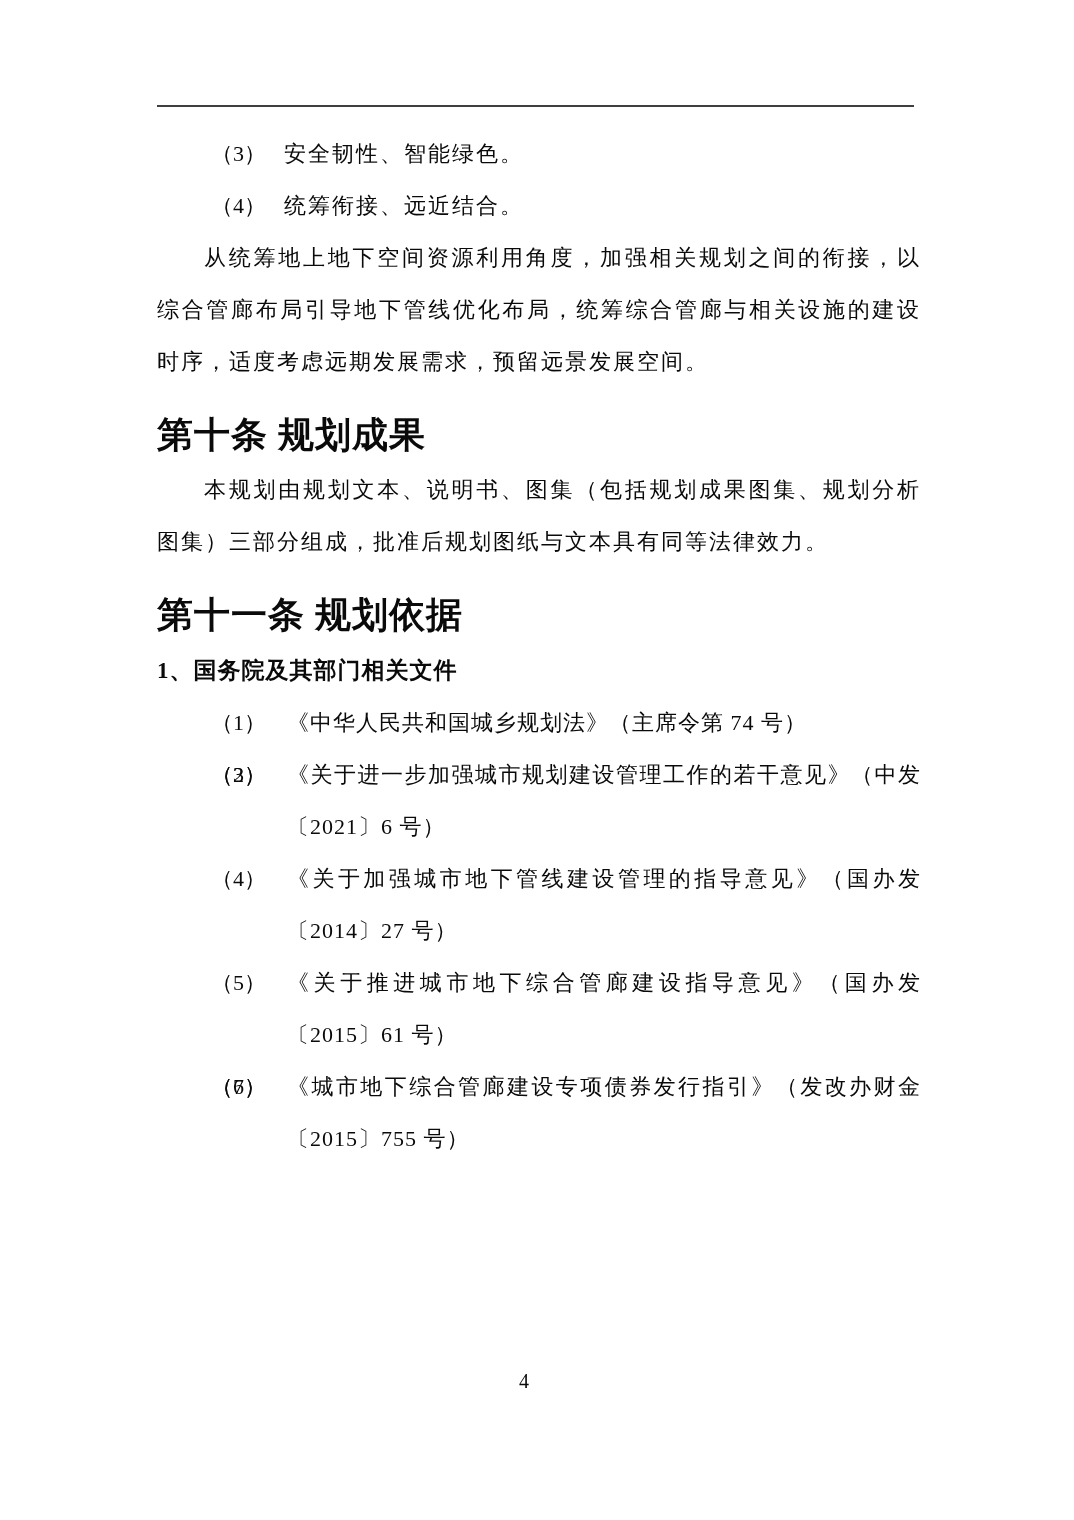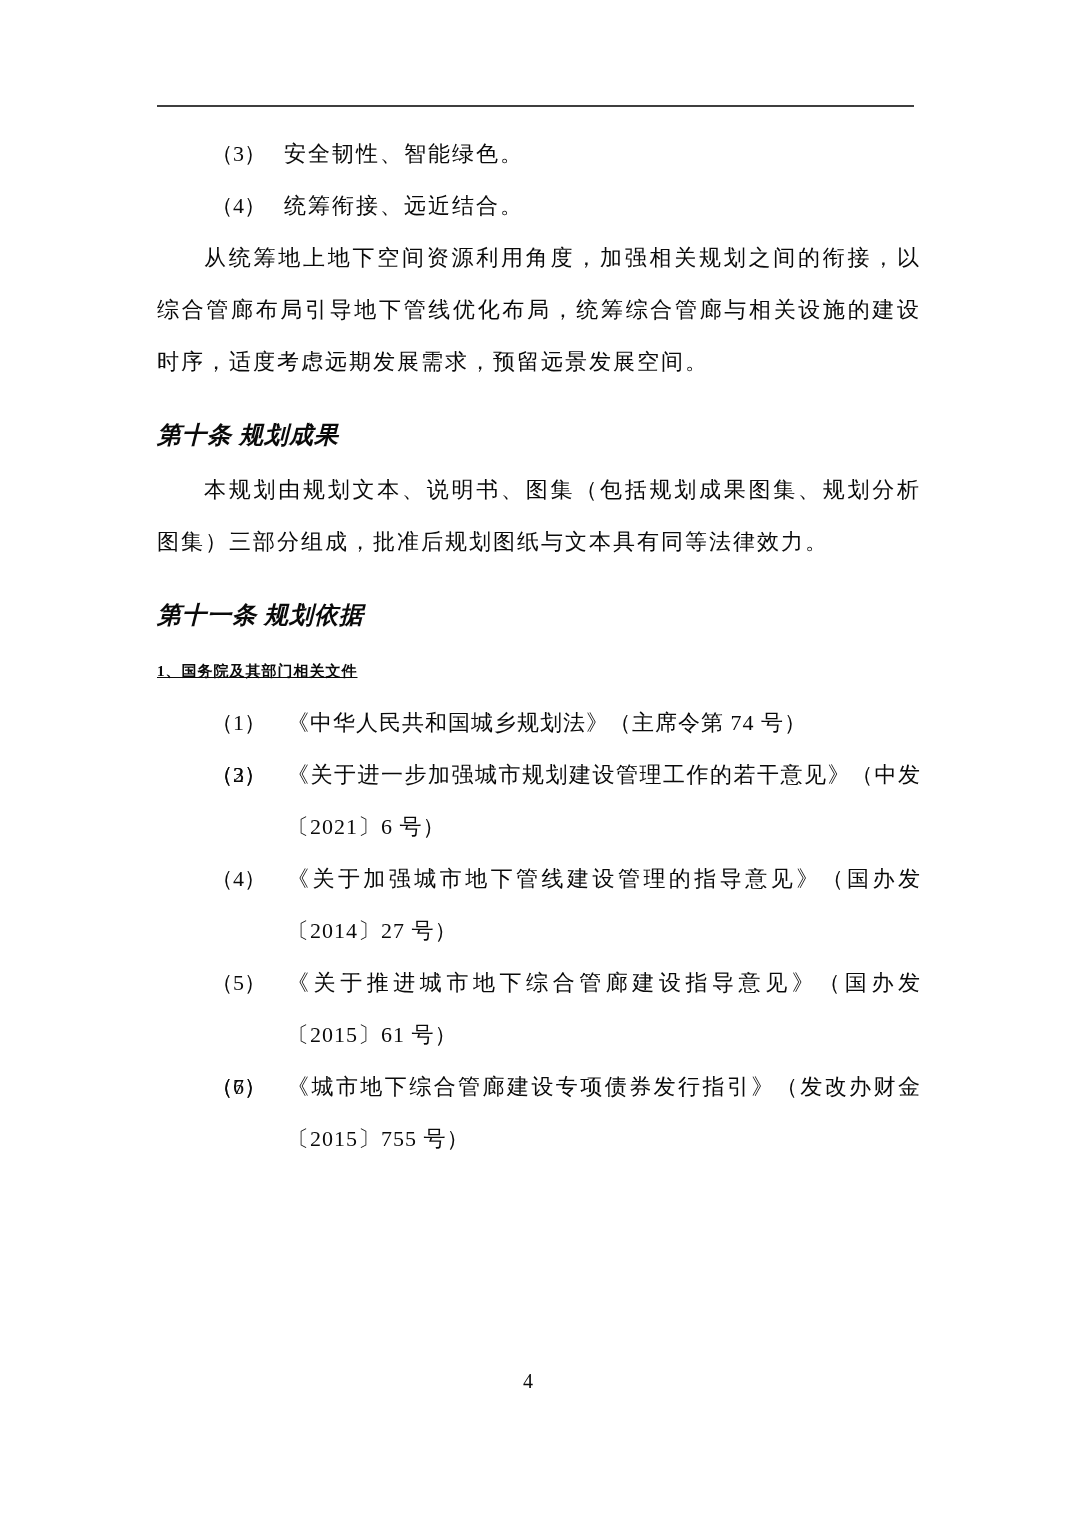--- a/index.html
+++ b/index.html
@@ -8,21 +8,20 @@
     background: #ffffff;
   }
   .page {
     position: relative;
     width: 1048px;
     height: 1520px;
     background: #ffffff;
     font-family: "Liberation Serif", "DejaVu Serif", serif;
     color: #0a0a0a;
     overflow: hidden;
-    padding-left: 8px;
   }
   .header-rule {
     position: absolute;
     top: 105px;
     left: 157px;
     width: 757px;
     height: 2px;
     background: #3f3f3f;
   }
   .content {
@@ -40,34 +39,32 @@
   }
   .list-label {
     margin-right: 18px;
     letter-spacing: 0;
   }
   .para {
     margin: 0;
     text-indent: 47px;
   }
   .section-heading {
-    font-size: 24px;
+    font-size: 36px;
     font-weight: bold;
     line-height: 52px;
     letter-spacing: 1px;
     margin: 21px 0 3px 0;
-    font-style: italic;
   }
   .sub-heading {
-    font-size: 15px;
+    font-size: 23px;
     font-weight: bold;
     line-height: 52px;
     letter-spacing: 1px;
     margin: 4px 0 0 0;
-    text-decoration: underline;
   }
   .ref-item {
     position: relative;
     padding-left: 130px;
     letter-spacing: 1px;
   }
   .ref-label {
     position: absolute;
     left: 54px;
     top: 0;

